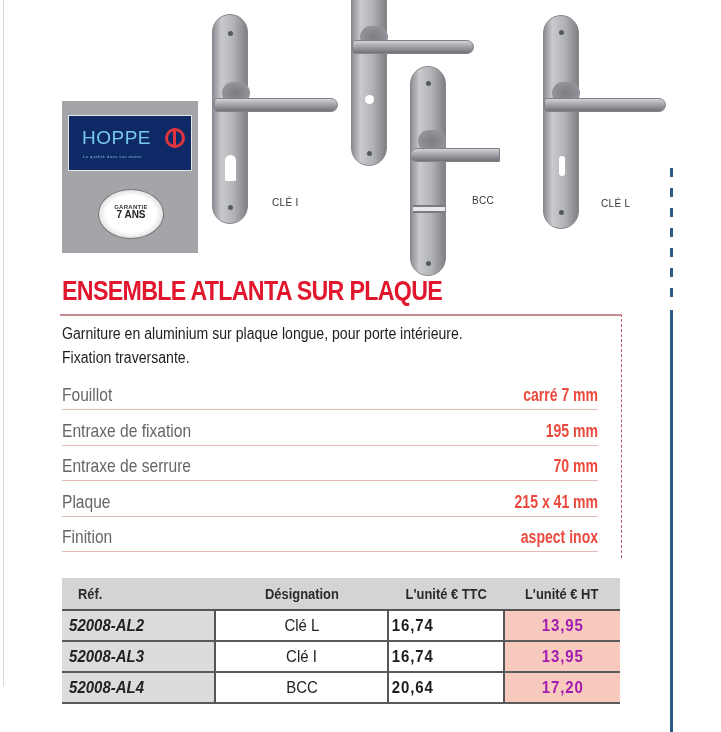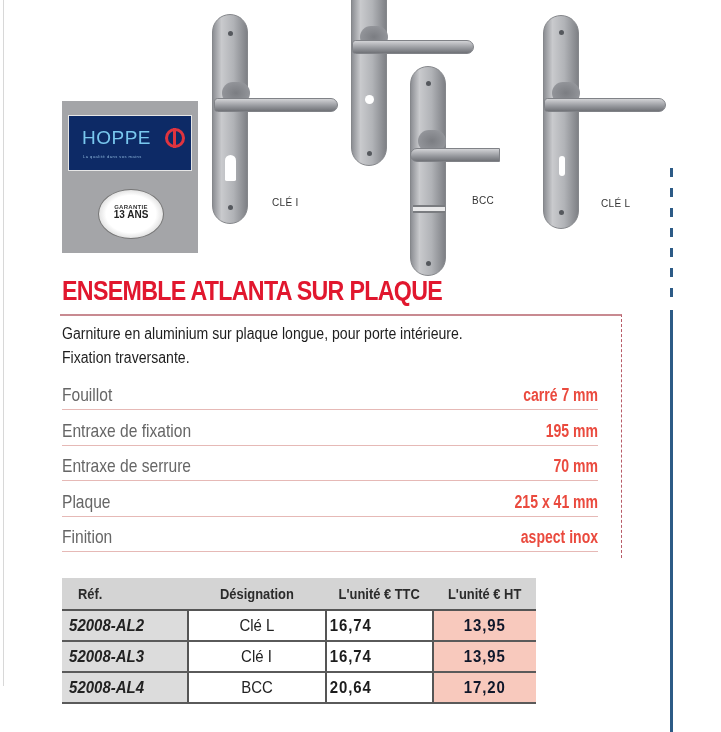--- a/index.html
+++ b/index.html
@@ -40,46 +40,46 @@
 
     
     .desc-box { position: absolute; left: 60px; top: 314px; width: 562px; height: 244px; border-top: 2px solid #c88a91; border-right: 1px dashed #b85b67; }
     .desc-text { position: absolute; left: 2px; top: 6px; font-size: 16px; line-height: 24px; color: #1e1e1e; transform: scaleX(0.88); transform-origin: left top; white-space: nowrap; }
 
     .spec-row { position: absolute; left: 2px; width: 536px; height: 30px; border-bottom: 1px solid #e6b9b6; }
     .spec-label { position: absolute; left: 0; top: 4px; font-size: 19px; color: #666; transform: scaleX(0.82); transform-origin: left top; white-space: nowrap; }
     .spec-value { position: absolute; right: 0; top: 5px; font-size: 18px; font-weight: bold; color: #ea4a3e; transform: scaleX(0.78); transform-origin: right top; white-space: nowrap; }
 
     
-    .price-table { position: absolute; left: 62px; top: 578px; width: 474px; border-collapse: collapse; }
+    .price-table { position: absolute; left: 62px; top: 578px; width: 558px; border-collapse: collapse; }
     .price-table th, .price-table td { height: 31px; border-bottom: 2px solid #5a5a5a; }
     .price-table th { background: #d4d4d4; font-size: 15px; font-weight: bold; color: #2b2b2b; height: 32px; border-bottom: 2px solid #555; }
     .th-inner { display: inline-block; transform: scaleX(0.86); white-space: nowrap; }
     .price-table td { font-size: 17px; }
     .c-ref { width: 153px; background: #dcdcdc; padding-left: 2px; text-align: left; font-style: italic; font-weight: bold; color: #222; border-right: 2px solid #555; }
     .c-des { width: 173px; background: #fff; text-align: center; color: #222; border-right: 2px solid #555; }
     .c-ttc { width: 116px; background: #fff; font-weight: bold; font-size: 19px; color: #1c1c1c; letter-spacing: 1px; border-right: 2px solid #555; }
-    .c-ht { width: 116px; background: #f8c9bd; text-align: center; font-weight: bold; font-size: 19px; color: #0f172a; letter-spacing: 1px; }
+    .c-ht { width: 116px; background: #f8c9bd; text-align: center; font-weight: bold; font-size: 19px; color: #a21caf; letter-spacing: 1px; }
     .th-ref { text-align: left; padding-left: 14px; }
     .cell-inner { display: inline-block; transform: scaleX(0.88); white-space: nowrap; }
   </style>
 </head>
 <body>
 
 <div class="left-rule"></div>
 
 <div class="brand-block">
   <div class="hoppe-logo">
     <span class="hoppe-word">HOPPE</span>
     <span class="hoppe-mark"></span>
     <span class="hoppe-tag">La qualité dans vos mains</span>
   </div>
   <div class="guarantee-badge">
     <span class="g-top">GARANTIE</span>
-    <span class="g-bot">13 ANS</span>
+    <span class="g-bot">7 ANS</span>
   </div>
 </div>
 
 <div>
   <div class="plate" style="left:212px; top:14px; height:210px;">
     <span class="screw" style="top:16px;"></span>
     <span class="keyhole-euro" style="top:140px;"></span>
     <span class="screw" style="top:190px;"></span>
   </div>
   <div class="lever-base" style="left:222px; top:82px;"></div>

